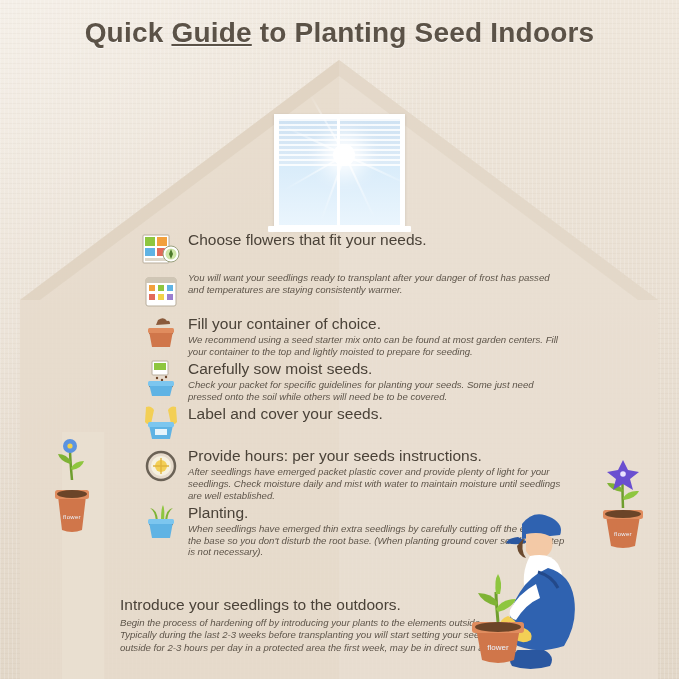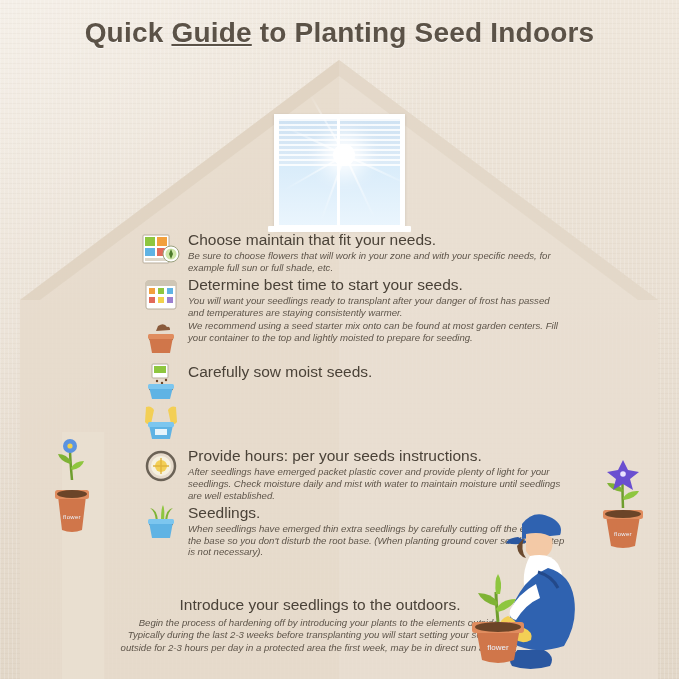--- a/index.html
+++ b/index.html
@@ -146,21 +146,21 @@
     top: 0px;
     width: 42px;
     height: 40px;
   }
   
   .footer {
     position: absolute;
     left: 120px;
     top: 596px;
     width: 400px;
-    text-align: center;
+    text-align: left;
   }
   .footer-head {
     font-size: 15.5px;
     color: #4a4238;
   }
   .footer-body {
     font-size: 9.6px;
     font-style: italic;
     color: #5d5449;
     line-height: 12.4px;
@@ -218,72 +218,73 @@
         <rect x="3" y="5" width="26" height="28" rx="1" fill="#ffffff" stroke="#b9ae9c"></rect>
         <rect x="5" y="7" width="10" height="9" fill="#8ec63f"></rect>
         <rect x="17" y="7" width="10" height="9" fill="#f2a03d"></rect>
         <rect x="5" y="18" width="10" height="8" fill="#5fb3e4"></rect>
         <rect x="17" y="18" width="10" height="8" fill="#e26a5a"></rect>
         <rect x="5" y="28" width="22" height="3" fill="#ddd6c8"></rect>
         <circle cx="31" cy="24" r="8" fill="#ffffff" stroke="#9aa17f"></circle>
         <circle cx="31" cy="24" r="5.5" fill="#cfe7a8"></circle>
         <path d="M31 19 l2 5 l-2 5 l-2 -5 z" fill="#4c7a2a"></path>
       </svg>
-      <div class="step-head">Choose maintain that fit your needs.</div>
-      <div class="step-body">Be sure to choose flowers that will work in your zone and with your specific needs, for example full sun or full shade, etc.</div>
+      <div class="step-head">Choose flowers that fit your needs.</div>
     </div>
 
     <div class="step">
       <svg class="step-icon" viewBox="0 0 42 40">
         <rect x="6" y="6" width="30" height="28" rx="2" fill="#ffffff" stroke="#b9ae9c"></rect>
         <rect x="6" y="6" width="30" height="5" fill="#cfc6b5"></rect>
         <rect x="9" y="13" width="6" height="6" fill="#f2a03d"></rect>
         <rect x="18" y="13" width="6" height="6" fill="#8ec63f"></rect>
         <rect x="27" y="13" width="6" height="6" fill="#5fb3e4"></rect>
         <rect x="9" y="22" width="6" height="6" fill="#e26a5a"></rect>
         <rect x="18" y="22" width="6" height="6" fill="#f2d24b"></rect>
         <rect x="27" y="22" width="6" height="6" fill="#9b7fd0"></rect>
       </svg>
-      <div class="step-head">Determine best time to start your seeds.</div>
       <div class="step-body">You will want your seedlings ready to transplant after your danger of frost has passed and temperatures are staying consistently warmer.</div>
     </div>
 
     <div class="step">
       <svg class="step-icon" viewBox="0 0 42 40">
         <path d="M18 6 q6 -4 9 1 q3 -1 3 3 l-14 1 z" fill="#8a5a3b"></path>
         <ellipse cx="21" cy="19" rx="12" ry="3.5" fill="#6b4428"></ellipse>
         <path d="M9 17 h24 l-3 16 h-18 z" fill="#d0764a"></path>
         <rect x="8" y="14" width="26" height="5" rx="1.5" fill="#e08c5e"></rect>
       </svg>
+      <div class="step-head">Fill your container of choice.</div>
       <div class="step-body">We recommend using a seed starter mix onto can be found at most garden centers. Fill your container to the top and lightly moisted to prepare for seeding.</div>
     </div>
 
     <div class="step">
       <svg class="step-icon" viewBox="0 0 42 40">
         <rect x="12" y="2" width="16" height="14" rx="1" fill="#ffffff" stroke="#b9ae9c"></rect>
         <rect x="14" y="4" width="12" height="7" fill="#8ec63f"></rect>
         <circle cx="17" cy="19" r="1.2" fill="#6b4428"></circle>
         <circle cx="22" cy="21" r="1.2" fill="#6b4428"></circle>
         <circle cx="26" cy="18" r="1.2" fill="#6b4428"></circle>
         <ellipse cx="21" cy="27" rx="12" ry="3" fill="#6b4428"></ellipse>
         <path d="M9 25 h24 l-3 12 h-18 z" fill="#5fb3e4"></path>
         <rect x="8" y="22" width="26" height="5" rx="1.5" fill="#7cc6ef"></rect>
       </svg>
       <div class="step-head">Carefully sow moist seeds.</div>
+      <div class="step-body">Check your packet for specific guidelines for planting your seeds.  Some just need pressed onto the soil while others will need be to be covered.</div>
     </div>
 
     <div class="step">
       <svg class="step-icon" viewBox="0 0 42 40">
         <path d="M6 3 q5 -2 8 3 l-3 14 q-4 1 -6 -2 z" fill="#f3cf55"></path>
         <path d="M36 3 q-5 -2 -8 3 l3 14 q4 1 6 -2 z" fill="#f3cf55"></path>
         <ellipse cx="21" cy="22" rx="13" ry="4" fill="#cfe3ef" opacity="0.8"></ellipse>
         <path d="M9 21 h24 l-3 14 h-18 z" fill="#5fb3e4"></path>
         <rect x="8" y="18" width="26" height="5" rx="1.5" fill="#7cc6ef"></rect>
         <rect x="15" y="25" width="12" height="6" fill="#ffffff" opacity="0.85"></rect>
       </svg>
+      <div class="step-head">Label and cover your seeds.</div>
     </div>
 
     <div class="step">
       <svg class="step-icon" viewBox="0 0 42 40">
         <circle cx="21" cy="20" r="14" fill="none" stroke="#6b6256" stroke-width="2.5"></circle>
         <circle cx="21" cy="20" r="10" fill="#f6f1df"></circle>
         <circle cx="21" cy="20" r="6" fill="#f3cf55"></circle>
         <path d="M21 12 v16 M13 20 h16" stroke="#e0b43c" stroke-width="1.4"></path>
       </svg>
       <div class="step-head">Provide hours: per your seeds instructions.</div>
@@ -292,21 +293,21 @@
 
     <div class="step">
       <svg class="step-icon" viewBox="0 0 42 40">
         <path d="M16 18 q-1 -10 -6 -13 q7 1 8 13 z" fill="#7fb335"></path>
         <path d="M21 18 q0 -13 2 -16 q2 4 1 16 z" fill="#8ec63f"></path>
         <path d="M27 18 q1 -10 6 -13 q-7 1 -8 13 z" fill="#7fb335"></path>
         <ellipse cx="21" cy="21" rx="12" ry="3" fill="#6b4428"></ellipse>
         <path d="M9 19 h24 l-3 16 h-18 z" fill="#5fb3e4"></path>
         <rect x="8" y="16" width="26" height="5" rx="1.5" fill="#7cc6ef"></rect>
       </svg>
-      <div class="step-head">Seedlings.</div>
+      <div class="step-head">Planting.</div>
       <div class="step-body">When seedlings have emerged thin extra seedlings by carefully cutting off the extra at the base so you don't disturb the root base. (When planting ground cover seeds this step is not necessary).</div>
     </div>
 
   </div>
 
   <div class="footer">
     <div class="footer-head">Introduce your seedlings to the outdoors.</div>
     <div class="footer-body">Begin the process of hardening off by introducing your plants to the elements outside.  Typically during the last 2-3 weeks before transplanting you will start setting your seedlings outside for 2-3 hours per day in a protected area the first week, may be in direct sun after that.</div>
   </div>
 

